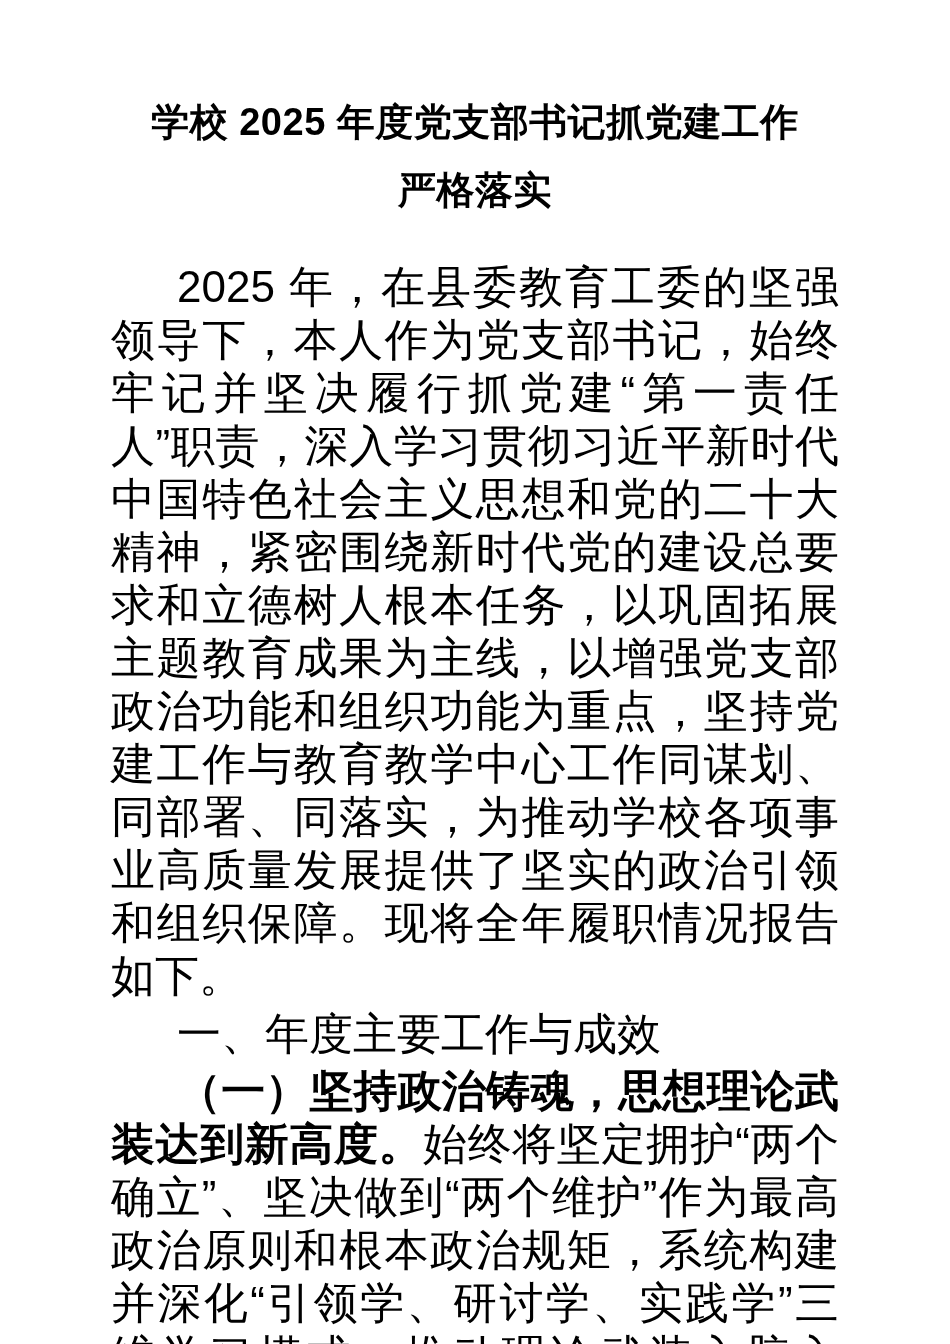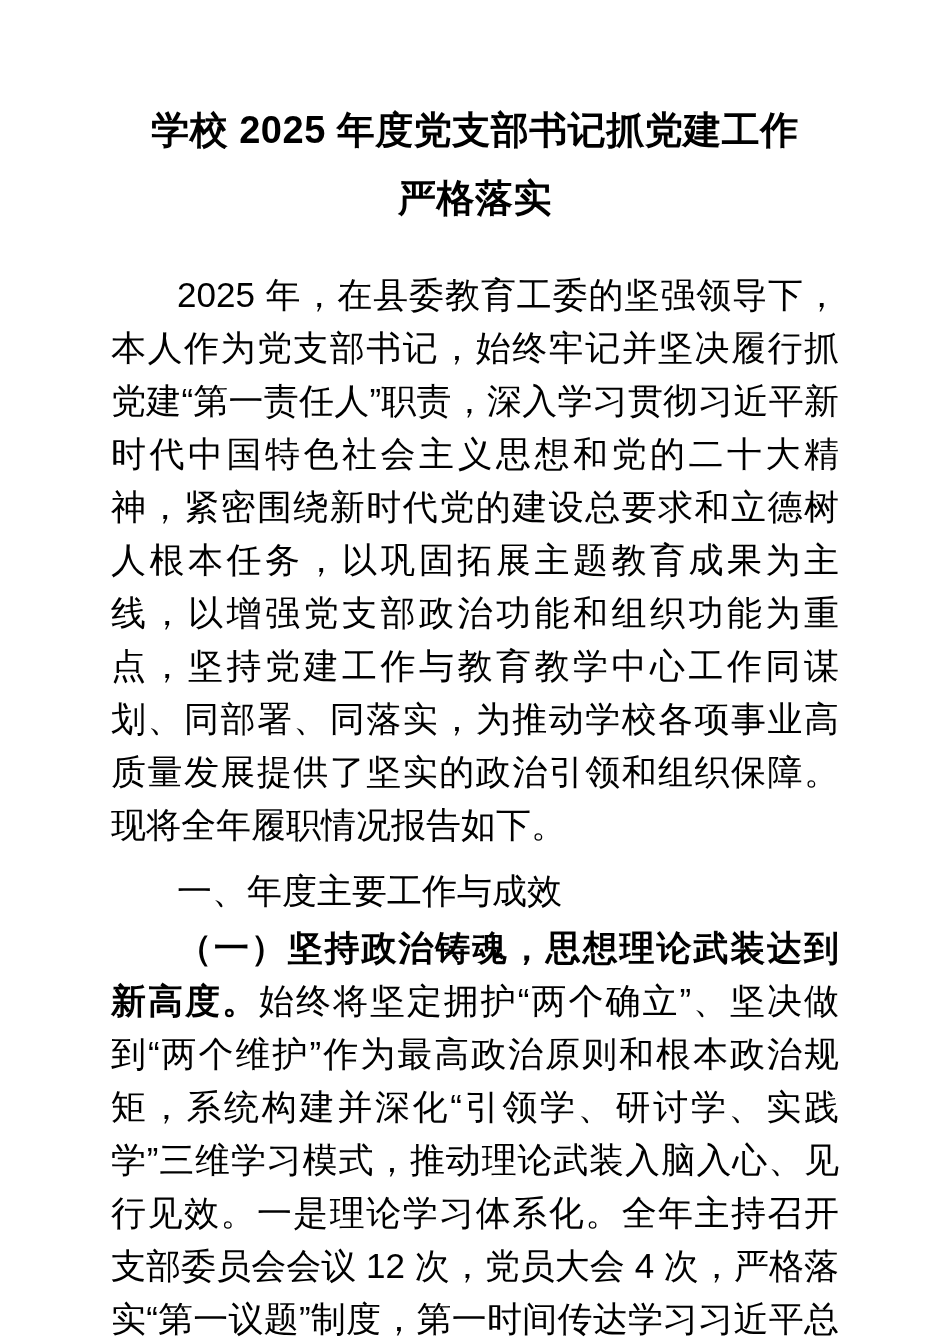--- a/index.html
+++ b/index.html
@@ -23,55 +23,55 @@
 
   .doc-body {
     position: absolute;
     left: 111px;
     top: 0;
     width: 728px;
   }
 
   
   .doc-title {
-    margin: 16px;
+    margin: 8px;
     padding-top: 80px;
     font-size: 38px;
     line-height: 68px;
     font-weight: 700;
     text-align: center;
     letter-spacing: 0.5px;
   }
   .doc-title .t-line {
     display: block;
     white-space: nowrap;
   }
 
   
   .para {
     margin: 0;
-    font-size: 35px;
+    font-size: 44px;
     line-height: 53px;
     text-align: justify;
     text-align-last: left;
     text-justify: inter-character;
     word-break: break-all;
     letter-spacing: 0px;
   }
 
   .para.indent2 {
     text-indent: 66px;
   }
 
   .para.lead {
     margin-top: 36px;
   }
 
   .para.heading-1 {
-    margin-top: 13px;
+    margin-top: 5px;
     font-weight: 400;
   }
 
   .para.sub-section {
     margin-top: 4px;
   }
 
   .bold-run {
     font-weight: 700;
   }

